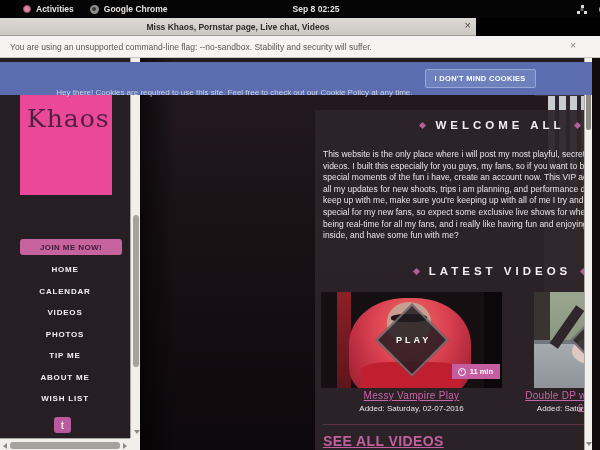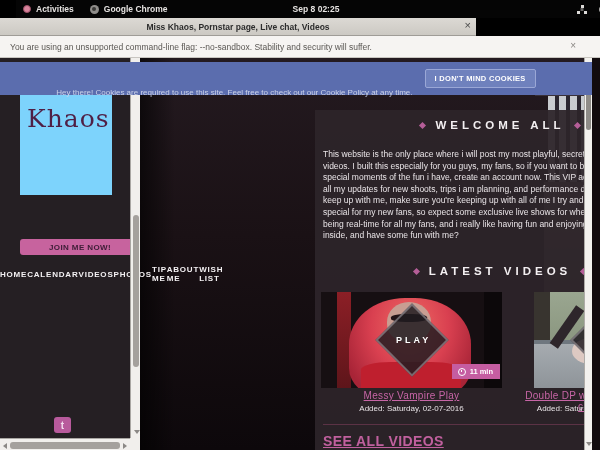--- a/index.html
+++ b/index.html
@@ -34,26 +34,26 @@
   .infobar { position:absolute; left:0; top:36px; width:600px; height:22px; background:#f6f4f2;
              border-bottom:1px solid #c8c5c0; display:flex; align-items:center; }
   .infobar .msg { margin-left:10px; font-size:8.5px; color:#5a5753; }
   .info-close { position:absolute; right:24px; top:4px; font-size:10px; color:#8a8784; }
 
   
   .viewport { position:absolute; left:0; top:58px; width:600px; height:392px; background:#120b0e; }
 
   
   .sidebar { position:absolute; left:0; top:0; width:140px; height:392px; background:#251f23; }
-  .logo-box { position:absolute; left:20px; top:30px; width:92px; height:107px; background:#7dd3fc; overflow:hidden; }
+  .logo-box { position:absolute; left:20px; top:30px; width:92px; height:107px; background:#ec4899; overflow:hidden; }
   .logo-miss { position:absolute; left:14px; top:-7px; font-family:"DejaVu Serif", serif; font-style:italic; font-size:14px; color:#4f1f45; }
   .logo-khaos { position:absolute; left:7px; top:16px; font-family:"DejaVu Serif", serif; font-size:25px; letter-spacing:1px; color:#4f1f45; }
-  .join-btn { position:absolute; left:20px; top:181px; width:120px; height:16px; background:#c7639e; border-radius:3px;
+  .join-btn { position:absolute; left:20px; top:181px; width:102px; height:16px; background:#c7639e; border-radius:3px;
               display:flex; align-items:center; justify-content:center; font-size:8px; font-weight:800; letter-spacing:.4px; color:#3c1d36; }
-  .nav { position:absolute; left:0; top:207px; width:130px; display:flex; flex-direction:row; align-items:center; row-gap:12.5px; }
+  .nav { position:absolute; left:0; top:207px; width:130px; display:flex; flex-direction:column; align-items:center; row-gap:12.5px; }
   .nav-item { font-size:8px; font-weight:bold; letter-spacing:.8px; color:#f4f1f3; }
   .tw-btn { position:absolute; left:54px; top:359px; width:17px; height:16px; background:#b85a9c; border-radius:3px;
             display:flex; align-items:center; justify-content:center; }
   .tw-glyph { font-size:10px; font-weight:bold; color:#f2dcee; }
 
   
   .sb-v { position:absolute; right:0; top:0; width:10px; height:380px; background:#f1efec; border-left:1px solid #a9a6a2; }
   .sb-v-thumb { position:absolute; left:2px; top:157px; width:6px; height:152px; background:#a5a19d; border-radius:3px; }
   .arr { position:absolute; width:0; height:0; }
   .arr-down { left:2.5px; bottom:4px; border-left:3px solid transparent; border-right:3px solid transparent; border-top:4px solid #8b8885; }

